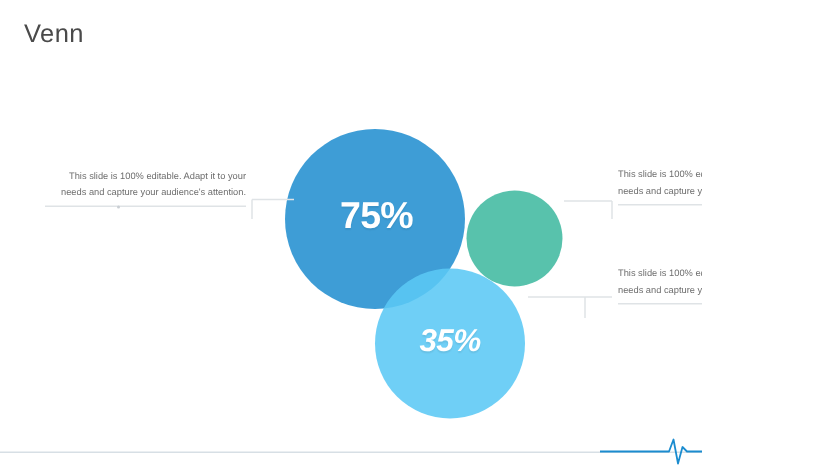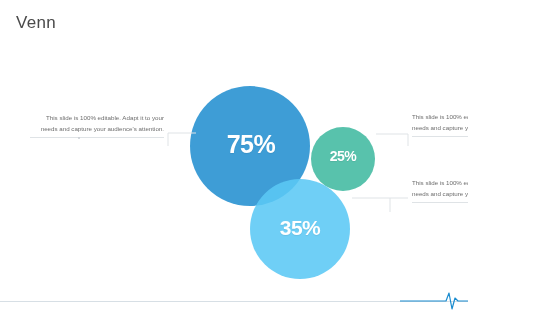--- a/index.html
+++ b/index.html
@@ -46,21 +46,21 @@
     position: absolute;
     color: #ffffff;
     font-weight: bold;
     letter-spacing: -0.5px;
     text-align: center;
     white-space: nowrap;
     text-shadow: 0 1px 1px rgba(0,0,0,0.07);
   }
   .pct-a { left: 206px; top: 104px; width: 90px; font-size: 25px; }
   .pct-b { left: 314px; top: 122px; width: 58px; font-size: 14px; }
-  .pct-c { left: 262px; top: 190px; width: 76px; font-size: 21px; }
+  .pct-c { left: 262px; top: 190px; width: 76px; font-size: 21px; font-style: italic; }
 
   
   .callout {
     position: absolute;
     font-size: 6.2px;
     line-height: 1.72;
     color: #6d6d6d;
   }
   .callout .underline {
     height: 1px;
@@ -133,21 +133,20 @@
   <div class="title">Venn</div>
 
   <div class="venn">
     <svg width="560" height="315" viewBox="0 0 560 315">
       <circle id="vc-a" cx="250" cy="120" r="60" fill="#3498d4" fill-opacity="0.95"></circle>
       <circle id="vc-b" cx="343" cy="133" r="32" fill="#3cb89e" fill-opacity="0.86"></circle>
       <circle id="vc-c" cx="300" cy="203" r="50" fill="#5bc8f5" fill-opacity="0.88"></circle>
     </svg>
 
     <div class="pct-label pct-a">75%</div>
-    <div class="pct-label pct-b">25%</div>
     <div class="pct-label pct-c">35%</div>
   </div>
 
   <svg class="connectors" width="560" height="315" viewBox="0 0 560 315">
 
     <path d="M168,133 L196,133" stroke="#dfe3e6" stroke-width="1" fill="none"></path>
     <path d="M168,133 L168,146" stroke="#dfe3e6" stroke-width="1" fill="none"></path>
 
     <path d="M376,134 L408,134" stroke="#dfe3e6" stroke-width="1" fill="none"></path>
     <path d="M408,134 L408,146" stroke="#dfe3e6" stroke-width="1" fill="none"></path>

